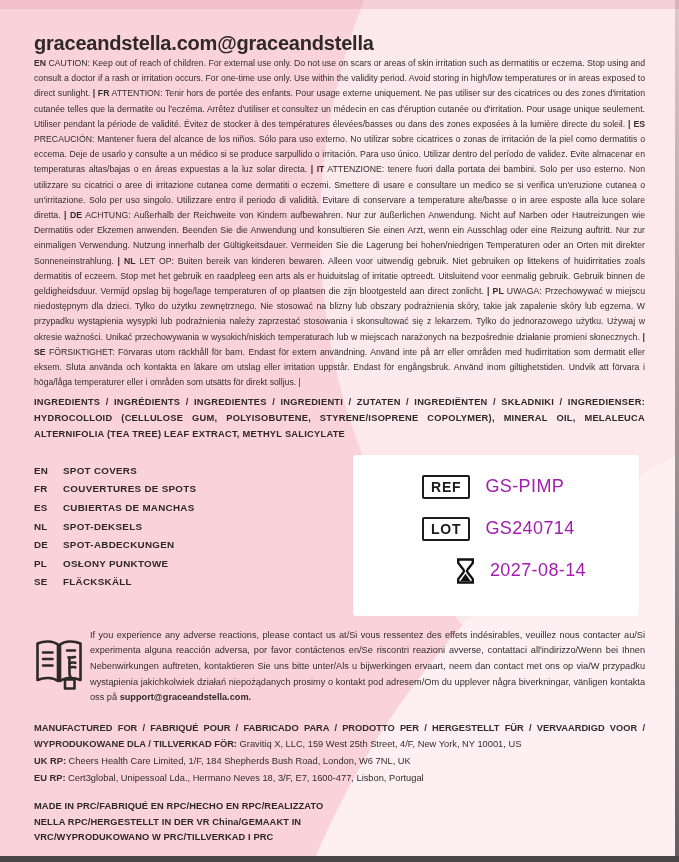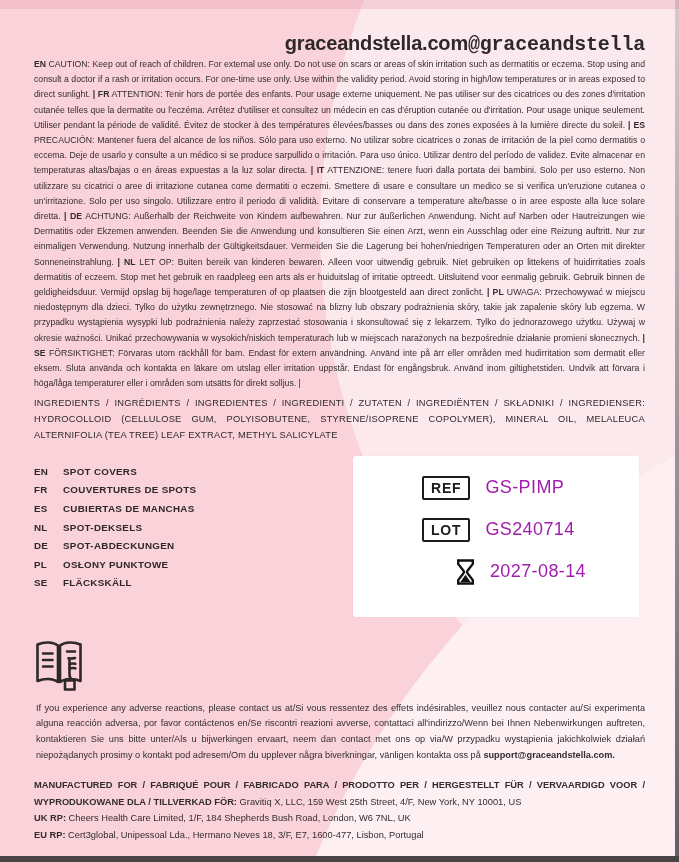--- a/index.html
+++ b/index.html
@@ -17,41 +17,41 @@
     width:679px;height:862px;
   }
   .blob{position:absolute;border-radius:50%;z-index:0;}
   .blob1{width:1240px;height:1240px;background:var(--pink-light);left:320px;top:-390px;}
   .blob2{width:1660px;height:1660px;background:var(--pink-lighter);left:250px;top:350px;}
   .top-strip{position:absolute;left:0;top:0;right:0;height:9px;background:rgba(226,150,164,.30);z-index:2;}
   .edge-bottom{position:absolute;left:0;right:0;bottom:0;height:6px;background:var(--edge-dark);z-index:3;}
   .edge-right{position:absolute;top:0;right:0;bottom:0;width:4px;z-index:3;
     background:linear-gradient(to bottom, rgba(130,100,108,.25), rgba(74,69,71,.85));}
   .content{position:relative;z-index:1;padding:32px 34px 0 34px;}
-  .hdr{display:flex;justify-content:flex-end;align-items:baseline;}
+  .hdr{display:flex;justify-content:flex-start;align-items:baseline;}
   .hdr .site{font-size:20px;font-weight:700;letter-spacing:-.2px;}
-  .hdr .handle{font-size:20px;font-weight:700;letter-spacing:-.2px;font-family:Liberation Mono, monospace;}
+  .hdr .handle{font-size:20px;font-weight:700;letter-spacing:-.2px;}
   .caution{margin-top:1px;font-size:8.7px;line-height:15.2px;text-align:justify;color:#332d2f;}
   .caution .b,.b{font-weight:700;}
-  .ingredients{margin-top:5px;font-size:9.3px;line-height:15.8px;font-weight:400;
+  .ingredients{margin-top:5px;font-size:9.3px;line-height:15.8px;font-weight:700;
     text-align:justify;letter-spacing:.25px;}
   .midrow{margin-top:12px;display:flex;align-items:flex-start;}
   .langs{flex:1;padding-top:10px;}
   .lang-row{display:flex;margin-bottom:7.6px;font-size:9.8px;letter-spacing:.3px;}
   .lang-code{font-weight:700;width:29px;flex:0 0 29px;}
   .lang-label{font-weight:700;}
   .infobox{width:286px;height:161px;background:var(--white);border-radius:3px;
     padding:17px 0 0 21px;flex:0 0 286px;margin-right:6px;box-shadow:0 0 0 0.5px rgba(0,0,0,.03);}
   .ib-row{display:flex;align-items:center;margin-bottom:12px;height:30px;padding-left:48px;}
   .ib-badge{border:2px solid #1c1c1c;border-radius:2px;font-weight:700;font-size:14px;
     letter-spacing:.8px;padding:2px 7px 2px 7px;color:#1c1c1c;}
   .ib-val{font-size:18px;letter-spacing:.4px;margin-left:15px;color:#a21caf;}
   .ib-icon-row{padding-left:29px;justify-content:center;}
   .ib-icon{width:19px;height:26px;display:inline-block;}
-  .contactrow{margin-top:12px;display:flex;flex-direction:column;}
+  .contactrow{margin-top:12px;display:flex;}
   .contact-icon{flex:0 0 54px;width:54px;padding-top:8px;}
   .contact-text{font-size:9.2px;line-height:15.6px;text-align:justify;margin-left:2px;color:#332d2f;}
   .manu{margin-top:14px;font-size:9.3px;line-height:16.6px;text-align:justify;color:#332d2f;}
   .manu-line{font-size:9.3px;line-height:16.6px;color:#332d2f;}
   .madein{margin-top:13px;font-weight:700;font-size:9.3px;line-height:15.4px;letter-spacing:.1px;}
 </style>
 </head>
 <body>
 
 <div class="blob blob1"></div>

